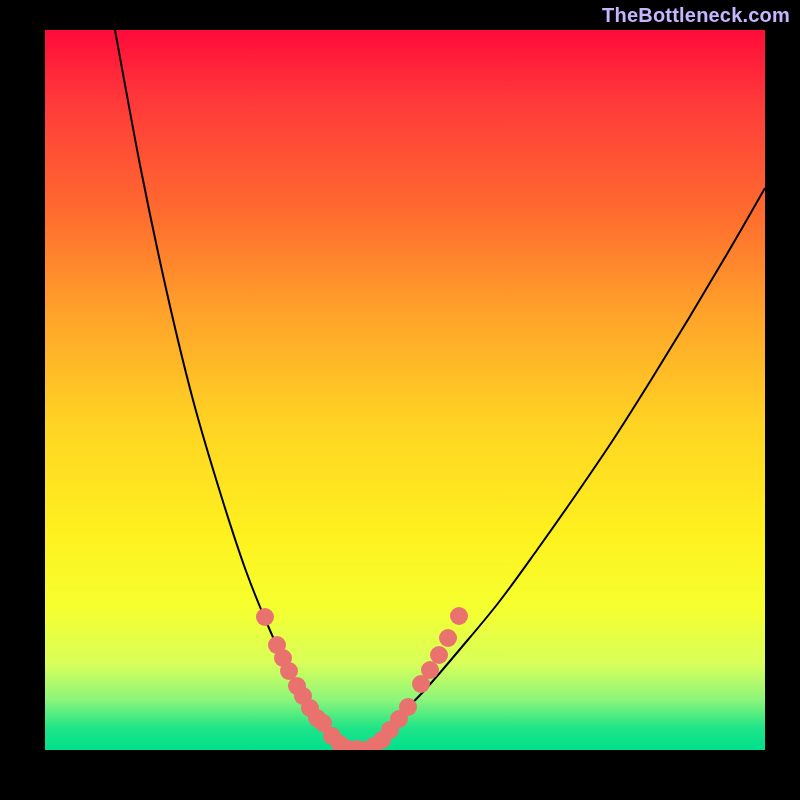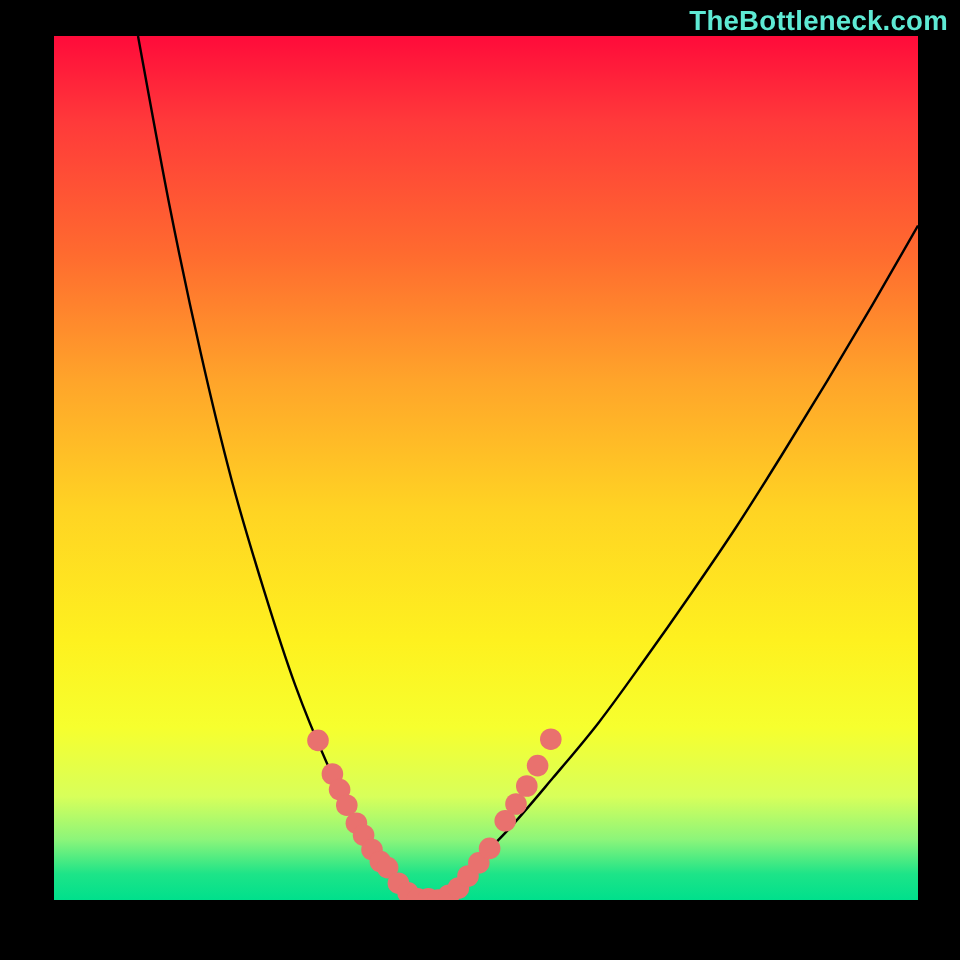--- a/index.html
+++ b/index.html
@@ -27,23 +27,23 @@
       #d8ff5a 88%,
       #8cf57a 93%,
       #1de488 97%,
       #00e08c 100%);
   }
   .watermark {
     position: absolute;
     top: 4px;
     right: 10px;
     font-family: Arial, Helvetica, sans-serif;
-    font-size: 23px;
+    font-size: 20px;
     font-weight: 600;
-    color: #5eead4;
+    color: #c4b5fd;
     letter-spacing: 0.2px;
     user-select: none;
   }
   svg.curve {
     position: absolute;
     inset: 0;
     width: 100%;
     height: 100%;
   }
   .curve-path {

